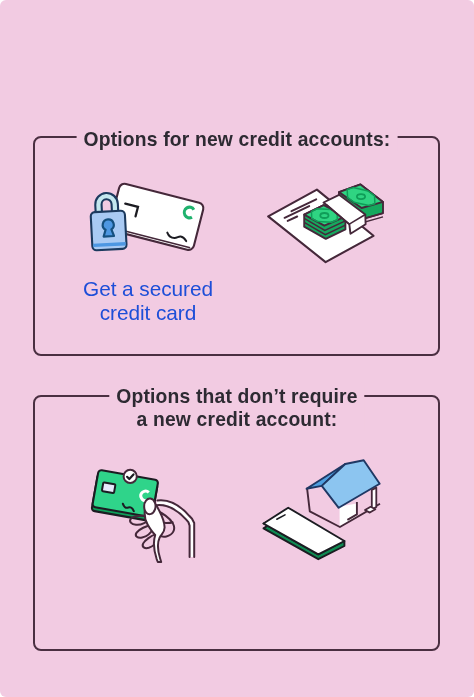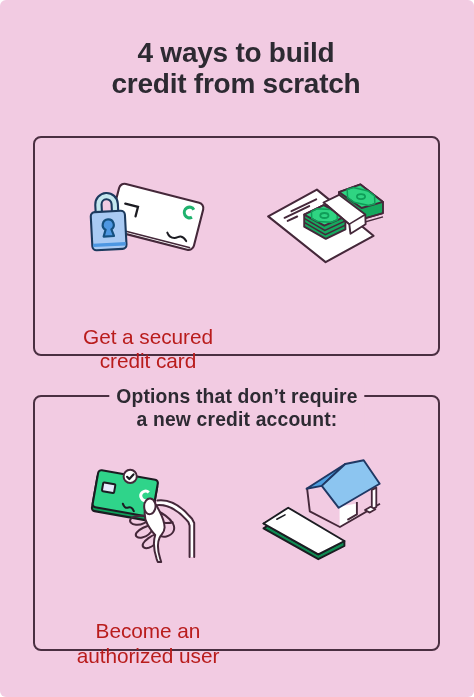--- a/index.html
+++ b/index.html
@@ -11,34 +11,33 @@
          font-size:28px;font-weight:bold;color:#2d2a32;line-height:31px;
          letter-spacing:-0.25px;white-space:pre-line;}
   .box{position:absolute;border:2.2px solid #4a2f41;border-radius:8px;box-sizing:border-box;}
   #box1{left:33px;top:135.6px;width:407px;height:220px;}
   #box2{left:33px;top:395.4px;width:407px;height:256px;}
   .boxhead{position:absolute;background:#f2cbe2;font-size:19.3px;font-weight:bold;
            color:#2d2a32;text-align:center;line-height:23px;padding:0 7px;
            white-space:pre;letter-spacing:0.18px;}
   #head1{left:237px;top:128px;transform:translateX(-50%);}
   #head2{left:237px;top:385px;transform:translateX(-50%);}
-  .label{position:absolute;text-align:center;font-size:20.8px;color:#b91c1c;
-         line-height:24.8px;white-space:pre-line;letter-spacing:-0.05px;margin-top:48px;}
+  .label{position:absolute;text-align:center;font-size:20.8px;color:#1d4ed8;
+         line-height:24.8px;white-space:pre-line;letter-spacing:-0.05px;}
   .icon{position:absolute;}
   svg{display:block;overflow:visible;}
 </style>
 </head>
 <body>
 
 <div class="card">
 
-  <div class="title">4 ways to build
-credit from scratch</div>
 
   <div class="box" id="box1"></div>
+  <div class="boxhead" id="head1">Options for new credit accounts:</div>
 
   <div class="box" id="box2"></div>
   <div class="boxhead" id="head2">Options that don’t require
 a new credit account:</div>
 
   <svg class="icon" id="ic1" style="left:0;top:0" width="474" height="697" viewBox="0 0 474 697">
     <g>
       <g transform="rotate(14.404 120.5 182.5)">
         <rect x="120.5" y="182.5" width="86.8" height="48.5" rx="5.6" ry="5.6" fill="#ffffff" stroke="#45283a" stroke-width="2.1"></rect>
         <path d="M123.8 228.4 h80.4" fill="none" stroke="#45283a" stroke-width="1.6"></path>
@@ -113,22 +112,20 @@
       <path d="M151.4 525.0 C146.8 525.6 139.0 529.2 136.6 532.6 C134.2 536.2 137.6 538.6 142.2 537.6 C147.0 536.6 151.4 532.4 153.2 528.8" fill="none" stroke="#45283a" stroke-width="2" stroke-linecap="round"></path>
       <path d="M155.4 534.4 C151.4 535.6 145.0 540.0 143.2 543.4 C141.4 546.8 144.6 549.0 148.8 547.8 C153.0 546.4 156.4 542.4 157.6 539.0" fill="none" stroke="#45283a" stroke-width="2" stroke-linecap="round"></path>
       <path d="M147.8 501.8 C143.6 507.6 143.6 517.6 147.6 524.6 C151.6 531.6 155.2 535.0 155.2 535.0
                C153.0 542.0 153.6 549.6 156.6 558.8 L157.8 562 L161.2 562 L160.2 558.8
                C157.4 550.0 157.2 542.8 159.6 537.6 C161.2 534.2 164.8 532.4 164.6 527.2
                C164.4 521.8 161.8 515.6 159.4 511.0 C157.0 506.4 154.4 500.4 147.8 501.8 Z" fill="#ffffff" stroke="#45283a" stroke-width="2" stroke-linejoin="round"></path>
       <path d="M150.4 498.6 C154.6 499.4 156.6 504.6 155.0 509.4 C153.4 514.2 149.0 515.6 146.2 512.6 C143.4 509.6 143.6 503.4 146.0 500.6 C147.3 499.1 148.8 498.3 150.4 498.6 Z" fill="#ffffff" stroke="#45283a" stroke-width="2"></path>
     </g>
   </svg>
 
-  <div class="label" id="lab3" style="left:48px;top:571px;width:200px">Become an
-authorized user</div>
   <svg class="icon" id="ic4" style="left:0;top:0" width="474" height="697" viewBox="0 0 474 697">
     <g>
       <path d="M288.2 512.6 L263.5 528.4 L318.3 559.2 L344.4 546.0 L344.4 541.0 L318.3 554.4 L263.5 523.5 Z" fill="#0f8a52" stroke="#1c1c22" stroke-width="1.9" stroke-linejoin="round"></path>
       <path d="M288.2 507.7 L263.5 523.5 L318.3 554.4 L344.4 541.0 Z" fill="#ffffff" stroke="#1c1c22" stroke-width="1.9" stroke-linejoin="round"></path>
       <path d="M276.8 519.2 L285.0 514.9" fill="none" stroke="#1c1c22" stroke-width="1.6" stroke-linecap="round"></path>
     </g>
     <g>
       <path d="M339.6 506.5 L339.6 527.0 L357.0 517.0 L357.0 503.4" fill="#ffffff" stroke="none"></path>
       <path d="M307.0 487.7 L309.8 511.4 L339.9 527.0 L380.0 503.8" fill="none" stroke="#45283a" stroke-width="1.9" stroke-linejoin="round"></path>
       <path d="M356.9 502.0 L356.9 514.4 L347.4 519.8" fill="none" stroke="#45283a" stroke-width="1.9" stroke-linejoin="round"></path>

